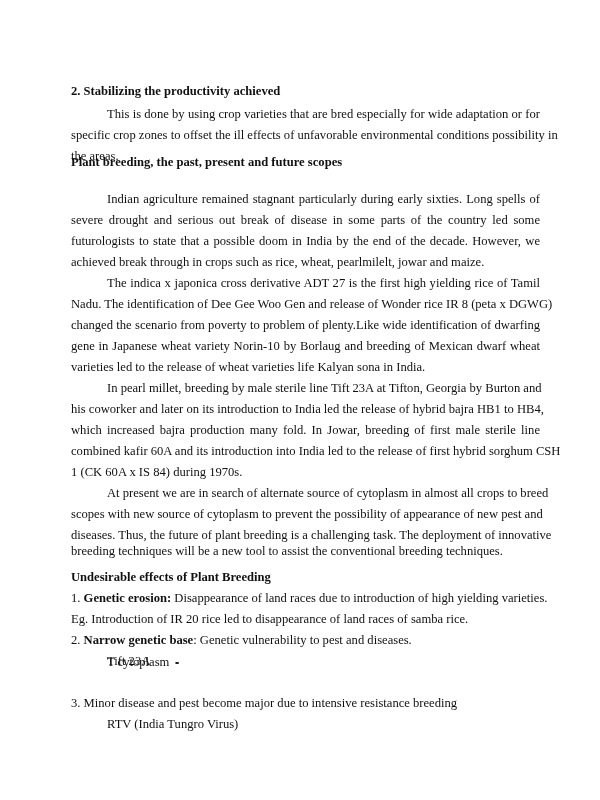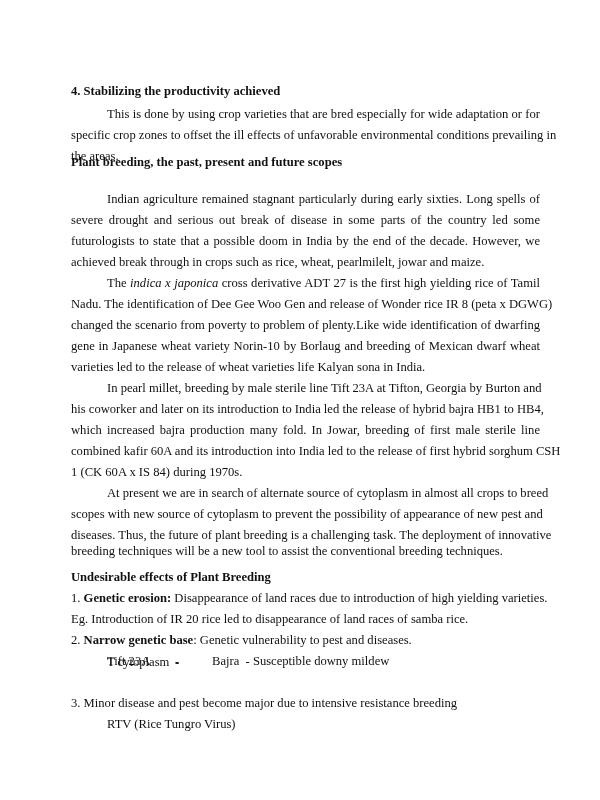--- a/index.html
+++ b/index.html
@@ -4,32 +4,32 @@
   <style>
     html, body { margin:0; padding:0; background:#ffffff; }
     body { width:600px; height:800px; position:relative; overflow:hidden;
       font-family:"Liberation Serif", "DejaVu Serif", serif; color:#111; }
     .page { position:absolute; left:71px; top:0; width:469px; }
     .line { position:absolute; left:0; font-size:12.6px; line-height:16px; white-space:nowrap; }
     .just { width:469px; text-align:justify; text-align-last:justify; }
     .ind { left:36px; }
     .ind.just { width:433px; }
     .b { font-weight:bold; }
-    .i { font-style:italic; }
+    .i { }
     .tab1 { position:absolute; left:36px; }
     .tab2 { position:absolute; left:104px; }
     .tab3 { position:absolute; left:141px; }
   </style>
 </head>
 <body>
 
 <div class="page">
-  <div class="line b" style="top:83px">4.  Stabilizing the productivity achieved</div>
+  <div class="line b" style="top:83px">2.  Stabilizing the productivity achieved</div>
   <div class="line ind just" style="top:106px">This is done by using crop varieties that are bred especially for wide adaptation or for</div>
-  <div class="line just" style="top:127px">specific crop zones to offset the ill effects of unfavorable environmental conditions prevailing in</div>
+  <div class="line just" style="top:127px">specific crop zones to offset the ill effects of unfavorable environmental conditions possibility in</div>
   <div class="line" style="top:148px">the areas.</div>
 
   <div class="line b" style="top:154px">Plant breeding, the past, present and future scopes</div>
   <div class="line ind just" style="top:191px">Indian agriculture remained stagnant particularly during early sixties. Long spells of</div>
   <div class="line just" style="top:212px">severe drought and serious out break of disease in some parts of the country led some</div>
   <div class="line just" style="top:233px">futurologists to state that a possible doom in India by the end of the decade. However, we</div>
   <div class="line" style="top:254px">achieved  break through in crops such as rice, wheat, pearlmilelt, jowar and maize.</div>
 
   <div class="line ind just" style="top:275px"><span>The </span><span class="i">indica x japonica</span><span> cross derivative ADT 27 is the first high yielding rice of Tamil</span></div>
   <div class="line just" style="top:296px">Nadu. The identification of Dee Gee Woo Gen and release of Wonder rice IR 8 (peta x DGWG)</div>
@@ -49,22 +49,21 @@
   <div class="line" style="top:543px">breeding techniques will be a new tool to assist the conventional breeding techniques.</div>
 
   <div class="line b" style="top:569px">Undesirable effects of Plant Breeding</div>
   <div class="line just" style="top:590px"><span>1. </span><span class="b">Genetic erosion:</span><span> Disappearance of land races due to introduction of high yielding varieties.</span></div>
   <div class="line" style="top:611px">Eg. Introduction of IR 20 rice led to disappearance of land races of samba rice.</div>
   <div class="line" style="top:632px"><span>2. </span><span class="b">Narrow genetic base</span><span>: Genetic vulnerability to pest and diseases.</span></div>
 
   <div class="line" style="top:653px;width:469px;height:16px">
     <span class="tab1">Tift 23A</span>
     <span class="tab2">-</span>
-    <span class="tab3"><span>Bajra</span><span style="white-space:pre">  - Susceptible downy mildew</span></span>
   </div>
   <div class="line" style="top:654px;width:469px;height:16px">
     <span class="tab1">T cytoplasm</span>
     <span class="tab2">-</span>
   </div>
 
   <div class="line" style="top:695px">3. Minor disease and pest become major due to intensive resistance breeding</div>
-  <div class="line ind" style="top:716px">RTV (Rice Tungro Virus)</div>
+  <div class="line ind" style="top:716px">RTV (India Tungro Virus)</div>
 </div>
 
 </body></html>

